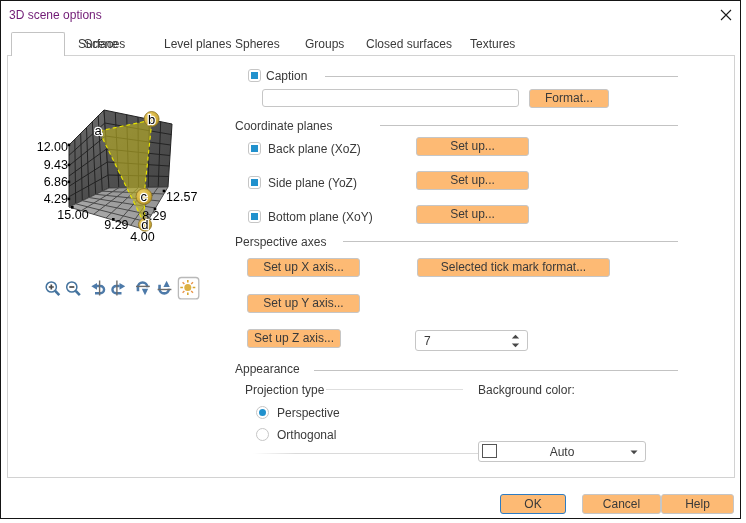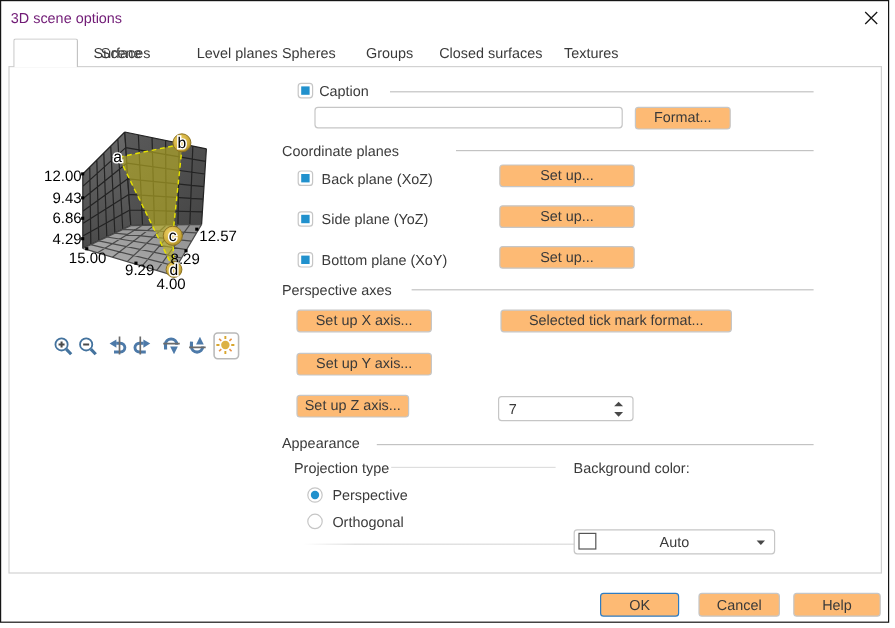--- a/index.html
+++ b/index.html
@@ -196,15 +196,15 @@
   <div class="lbl" style="left:478px;top:383px;">Background color:</div>
   <div class="abs" style="left:478px;top:405px;width:168px;height:21px;border:1px solid #c6c6c6;border-radius:3px;background:#fff;margin-top:36px;">
     <div style="position:absolute;left:3px;top:2px;width:15px;height:14px;border:1.5px solid #555;background:#fff;"></div>
     <div style="position:absolute;left:0;top:3px;width:100%;text-align:center;">Auto</div>
     <svg style="position:absolute;right:7px;top:8px;" width="8" height="5" viewBox="0 0 8 5">
         <path d="M0.5 0.5 L4 4.2 L7.5 0.5 Z" fill="#484848"></path>
       </svg>
   </div>
 
   <div class="btn" style="left:500px;top:494px;width:66px;height:20px;line-height:18px;border-color:#2e7cc3;">OK</div>
-  <div class="btn" style="left:582px;top:494px;width:68px;height:20px;line-height:18px;">Cancel</div>
+  <div class="btn" style="left:582px;top:494px;width:79px;height:20px;line-height:18px;">Cancel</div>
   <div class="btn" style="left:661px;top:494px;width:73px;height:20px;line-height:18px;">Help</div>
 </div>
 
 </body></html>

